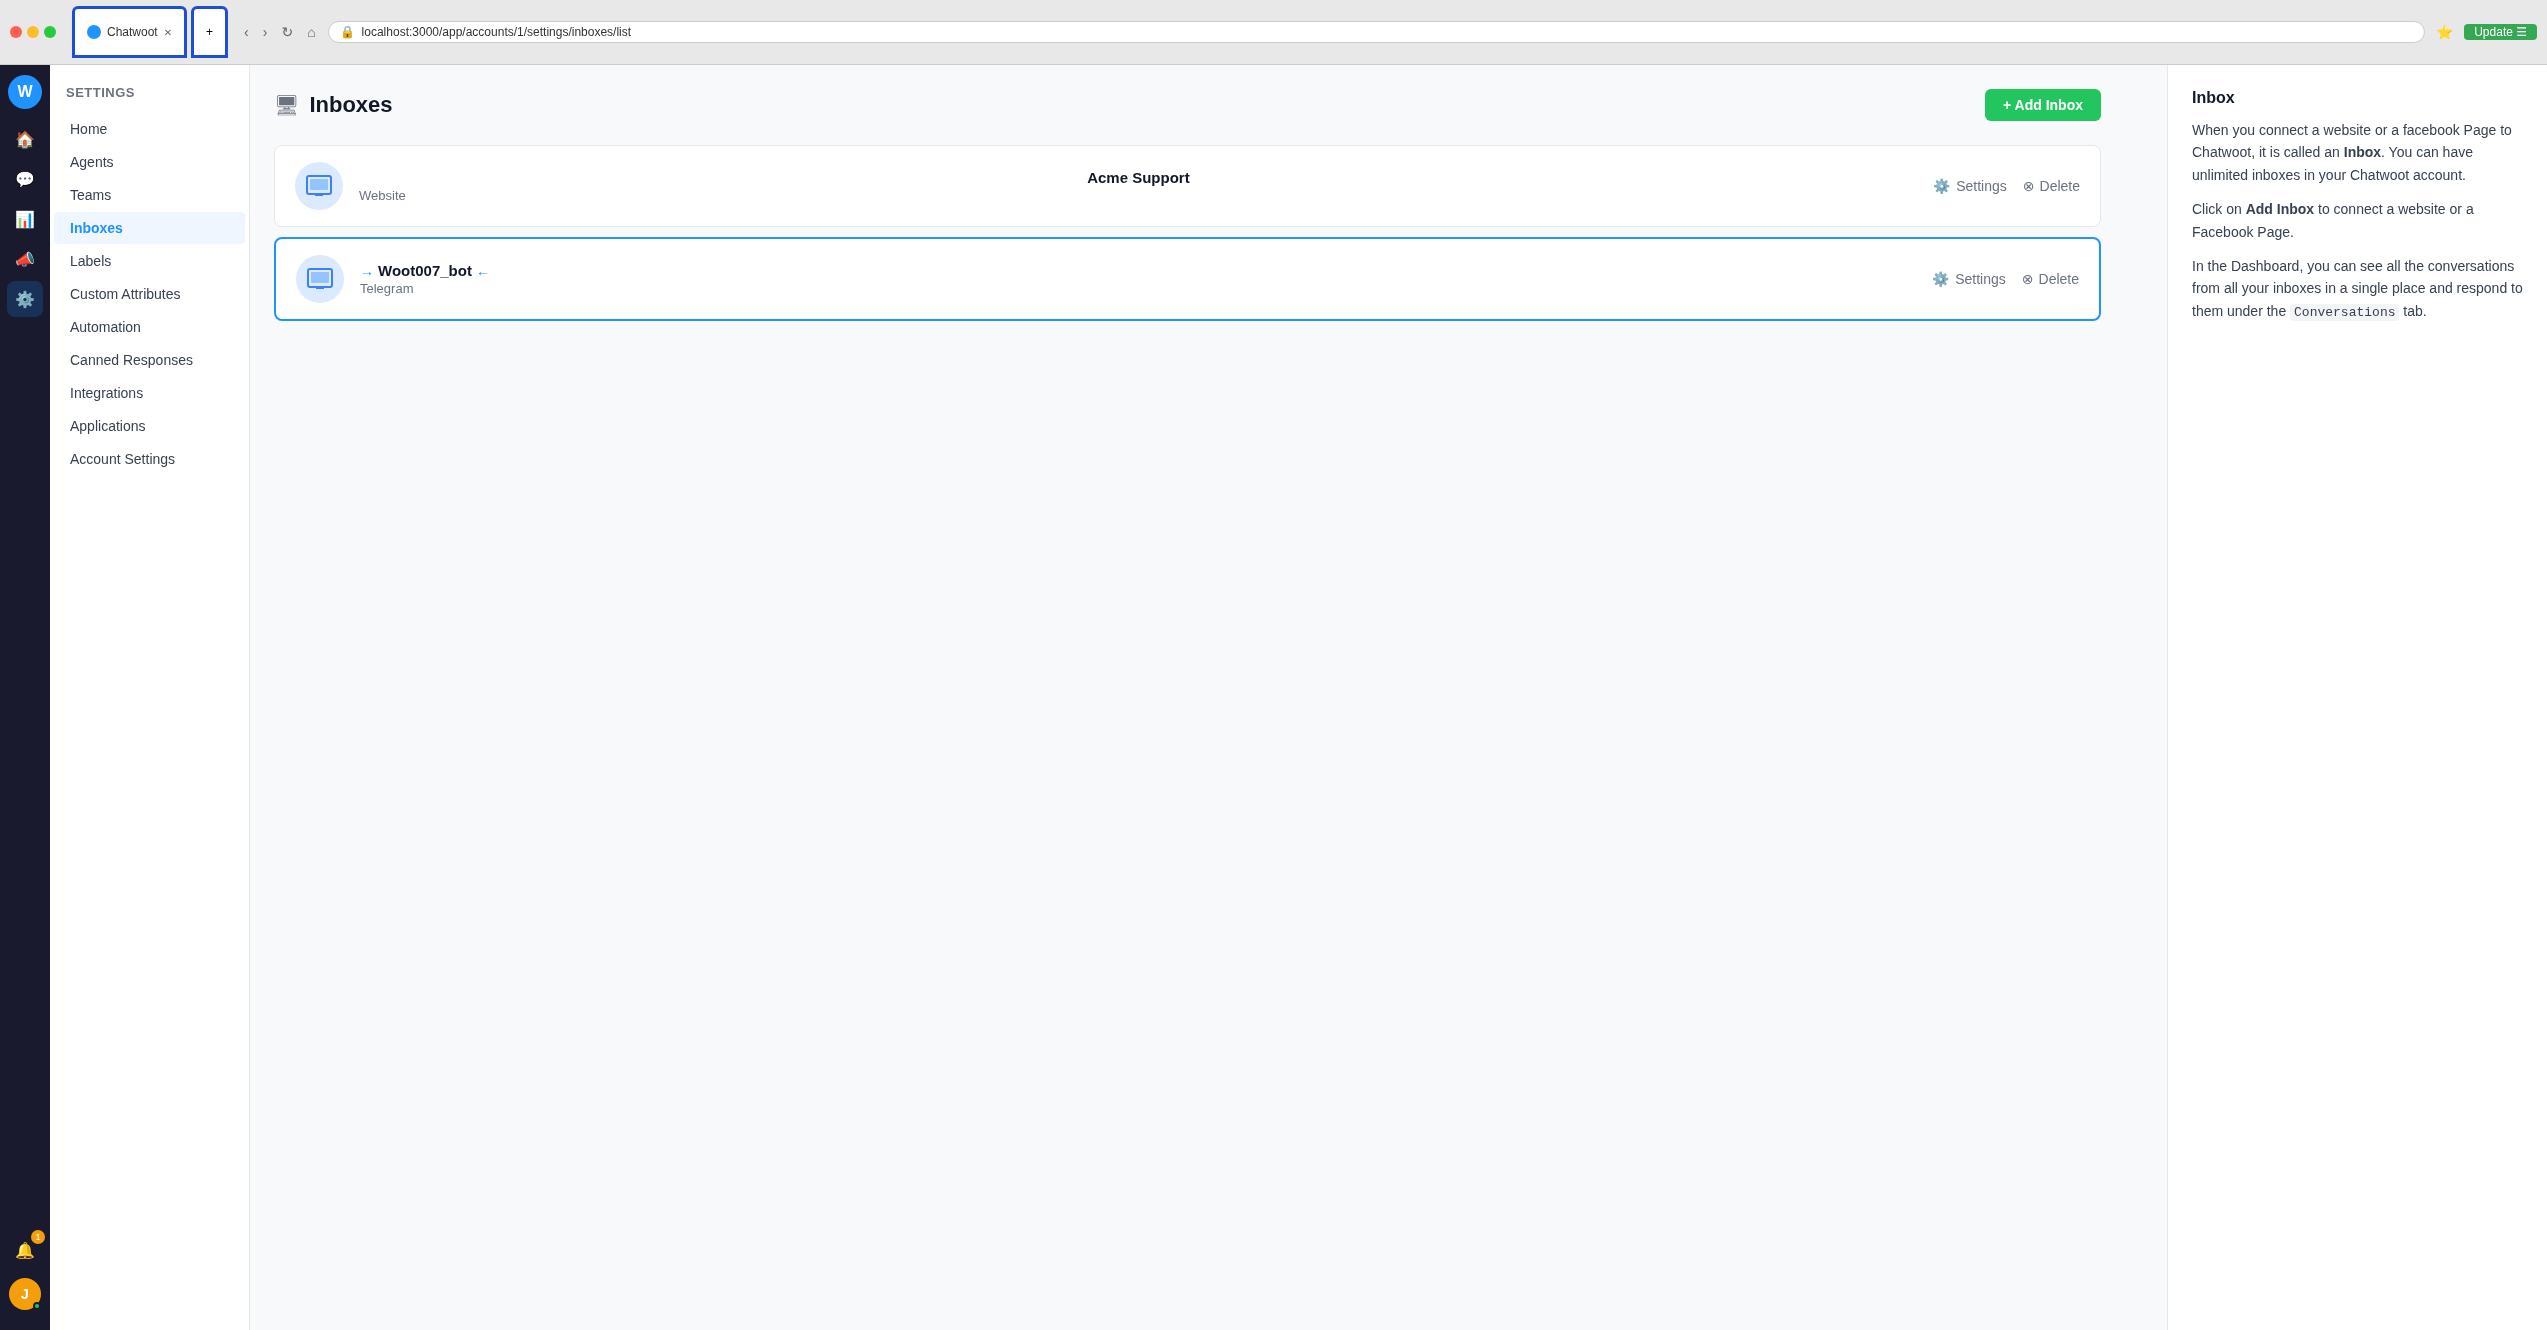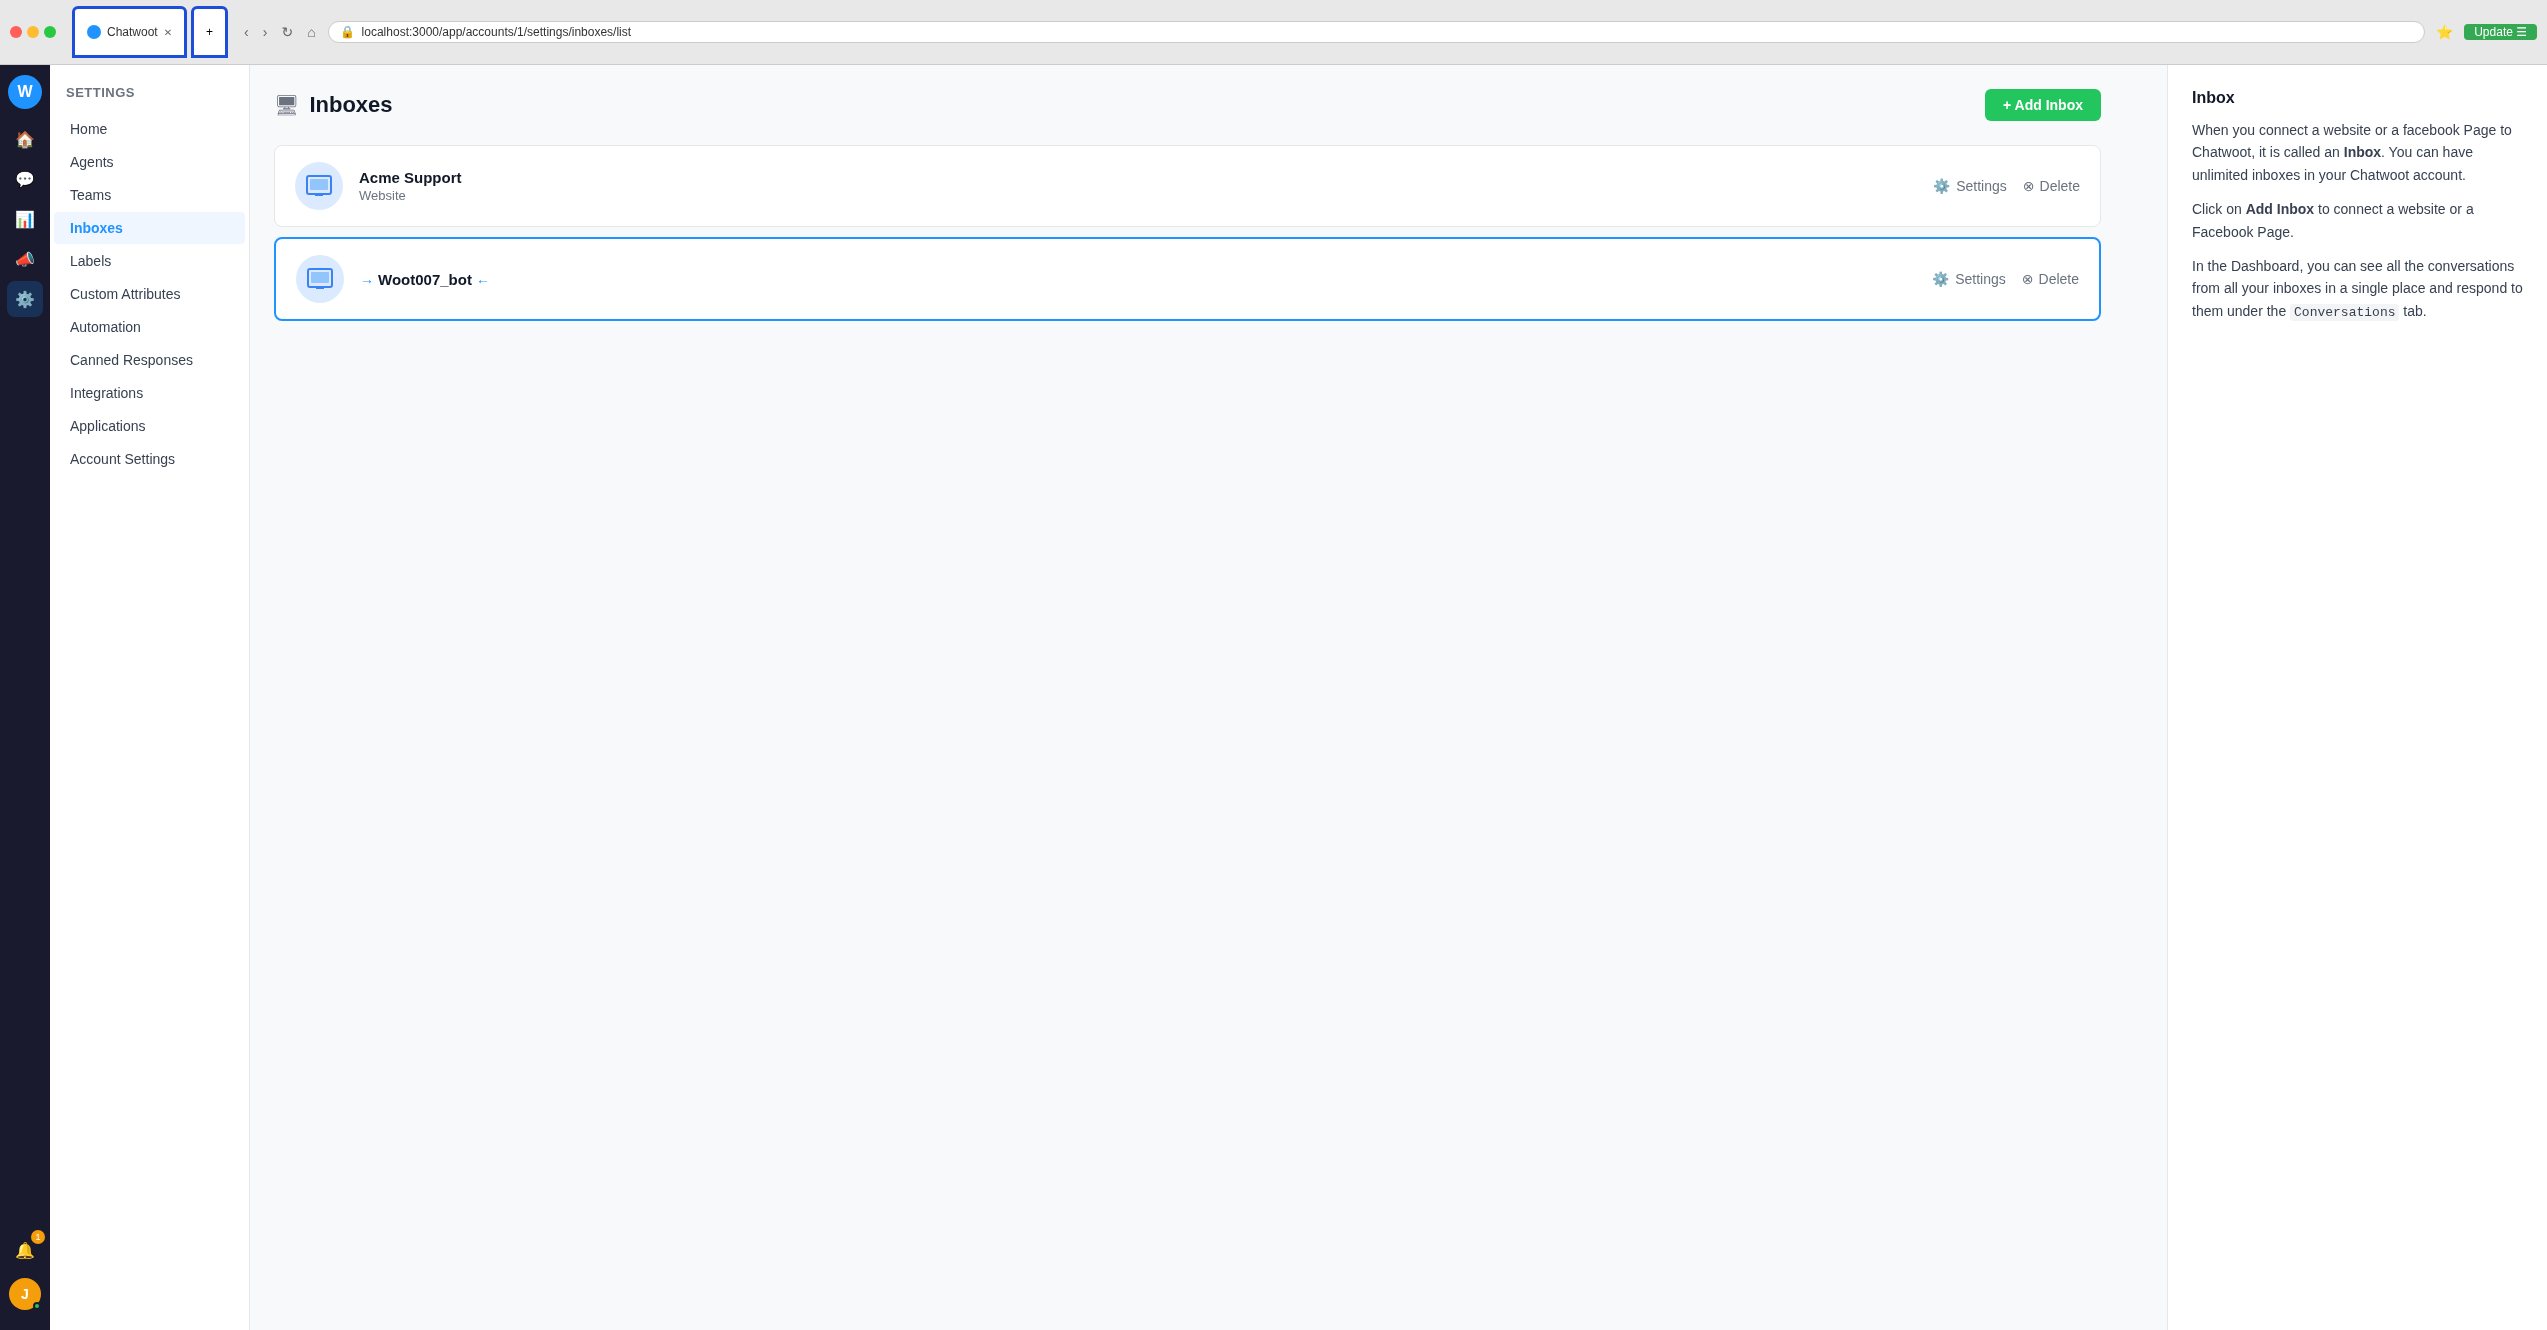--- a/index.html
+++ b/index.html
@@ -48,21 +48,21 @@
     .page-title { font-size: 22px; font-weight: 600; color: #111827; }
     .inbox-icon { color: #6b7280; font-size: 20px; }
     .add-inbox-btn { background: #22c55e; color: #fff; border: none; border-radius: 6px; padding: 8px 18px; font-size: 14px; font-weight: 600; cursor: pointer; display: flex; align-items: center; gap: 6px; }
 
     
     .inbox-list { display: flex; flex-direction: column; gap: 10px; }
     .inbox-item { background: #fff; border: 1px solid #e5e7eb; border-radius: 8px; padding: 16px 20px; display: flex; align-items: center; gap: 16px; }
     .inbox-item.selected { border: 2px solid #1f93ff; background: #fff; }
     .inbox-avatar { width: 48px; height: 48px; border-radius: 50%; background: #dbeafe; display: flex; align-items: center; justify-content: center; font-size: 20px; color: #3b82f6; flex-shrink: 0; }
     .inbox-info { flex: 1; }
-    .inbox-name { font-weight: 600; font-size: 15px; color: #111827; }
+    .inbox-name { font-weight: 600; font-size: 15px; color: #111827; text-align: center; }
     .inbox-type { font-size: 13px; color: #6b7280; margin-top: 2px; }
     .inbox-actions { display: flex; align-items: center; gap: 16px; }
     .action-link { display: flex; align-items: center; gap: 5px; color: #6b7280; cursor: pointer; font-size: 14px; text-decoration: none; }
     .inbox-name-with-arrows { display: flex; align-items: center; gap: 4px; }
     .arrow { color: #1f93ff; font-size: 14px; }
 
     
     .info-panel { width: 380px; background: #fff; border-left: 1px solid #e5e7eb; padding: 24px; overflow-y: auto; margin-left: 42px; }
     .info-title { font-size: 16px; font-weight: 700; color: #111827; margin-bottom: 12px; }
     .info-text { font-size: 14px; color: #374151; line-height: 1.6; margin-bottom: 12px; }
@@ -183,20 +183,21 @@
               <rect x="5" y="7" width="18" height="11" rx="1" fill="#93c5fd"></rect>
               <rect x="10" y="22" width="8" height="2" fill="#3b82f6"></rect>
             </svg>
           </div>
           <div class="inbox-info">
             <div class="inbox-name-with-arrows">
               <span class="arrow">→</span>
               <span class="inbox-name">Woot007_bot</span>
               <span class="arrow">←</span>
             </div>
+            <div class="inbox-type">Telegram</div>
           </div>
           <div class="inbox-actions">
             <a class="action-link">
               <span>⚙️</span>
               <span>Settings</span>
             </a>
             <a class="action-link">
               <span>⊗</span>
               <span>Delete</span>
             </a>

